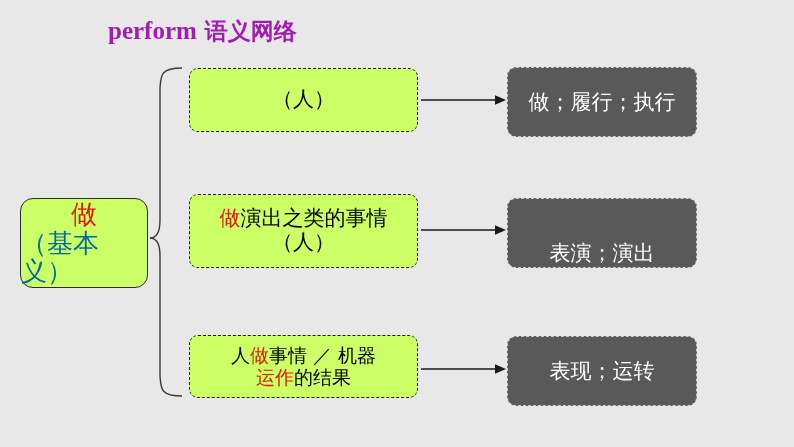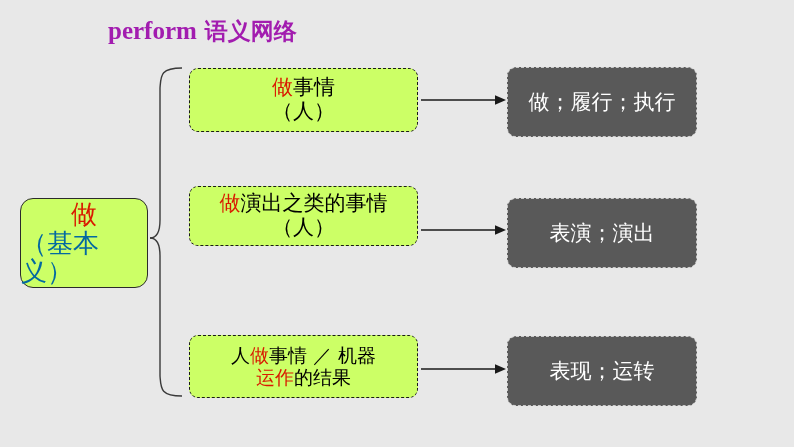--- a/index.html
+++ b/index.html
@@ -92,21 +92,21 @@
     justify-content: center;
     text-align: center;
     font-family: "DejaVu Sans", "Liberation Sans", sans-serif;
     color: #000000;
     line-height: 1.12;
   }
   .green-box .row { white-space: nowrap; }
   .green-box .hl { color: #d91a00; }
 
   #green-1 { top: 68px; height: 64px; font-size: 21px; }
-  #green-2 { top: 186px; height: 60px; font-size: 21px; }
+  #green-2 { top: 194px; height: 74px; font-size: 21px; }
   #green-3 { top: 335px; height: 63px; font-size: 19px; }
 
   
   .gray-box {
     position: absolute;
     left: 507px;
     width: 190px;
     background: #595959;
     border: 1.4px dashed #c9c9c9;
     border-radius: 9px;
@@ -114,21 +114,21 @@
     display: flex;
     align-items: center;
     justify-content: center;
     text-align: center;
     font-family: "DejaVu Sans", "Liberation Sans", sans-serif;
     font-size: 21px;
     color: #ffffff;
     white-space: nowrap;
   }
   #gray-1 { top: 67px; height: 70px; }
-  #gray-2 { top: 198px; height: 70px; }
+  #gray-2 { top: 198px; height: 70px; align-items: flex-end; }
   #gray-3 { top: 336px; height: 70px; }
 
   
   .arrow {
     position: absolute;
     left: 421px;
     width: 86px;
     height: 14px;
   }
   #arrow-1 { top: 93px; }
@@ -148,21 +148,20 @@
     <div class="l1">做</div>
     <div class="l2">（基本义）</div>
   </div>
 
   <svg id="brace" viewBox="0 0 46 340">
     <path d="M 36 6 C 14 6 15 14 14 26 L 14 158 C 14 170 10 176 4 176" fill="none" stroke="#3a3a3a" stroke-width="1.4"></path>
     <path d="M 36 334 C 14 334 15 326 14 314 L 14 194 C 14 182 10 176 4 176" fill="none" stroke="#3a3a3a" stroke-width="1.4"></path>
   </svg>
 
   <div class="green-box" id="green-1">
-    <div class="row"><span class="hl">做</span><span>事情</span></div>
     <div class="row">（人）</div>
   </div>
 
   <svg class="arrow" id="arrow-1" viewBox="0 0 86 14">
     <line x1="0" y1="7" x2="74" y2="7" stroke="#1a1a1a" stroke-width="1.3"></line>
     <polygon points="74,2.2 85,7 74,11.8" fill="#1a1a1a"></polygon>
   </svg>
 
   <div class="gray-box" id="gray-1">
     <span>做；履行；执行</span>

